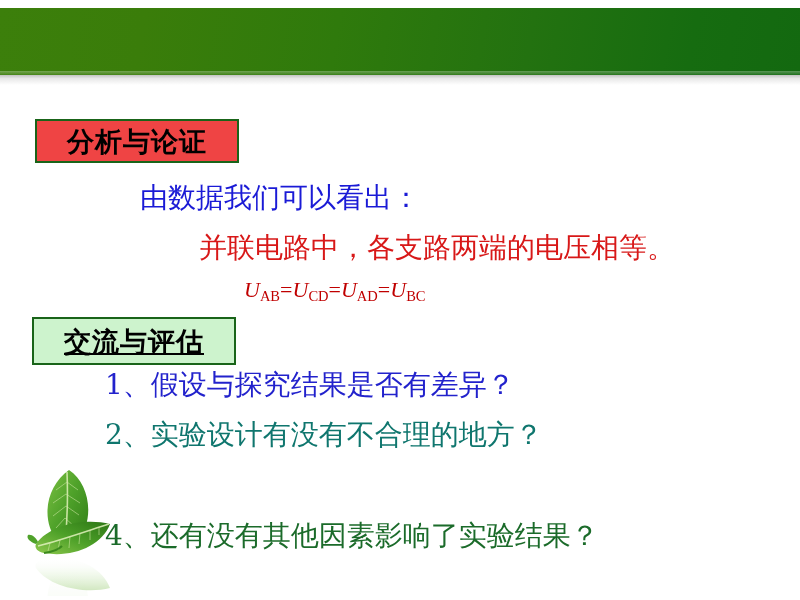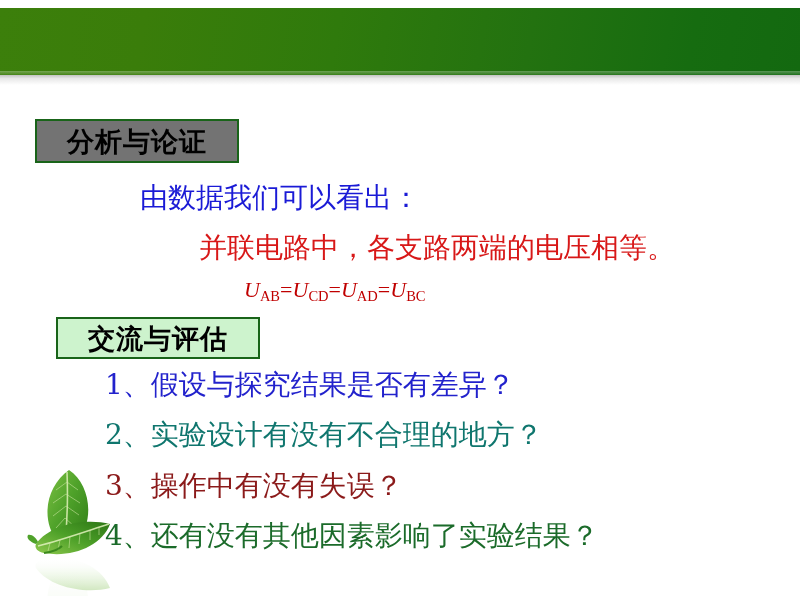--- a/index.html
+++ b/index.html
@@ -78,24 +78,25 @@
     line-height: 1;
     padding: 0 12px;
   }
   #box-analysis {
     left: 35px;
     top: 119px;
     width: 204px;
     height: 44px;
   }
   #box-discussion {
-    left: 56px;
+    left: 32px;
     top: 317px;
     width: 204px;
-    height: 42px;
+    height: 48px;
+    text-decoration: underline;
   }
 
   
   .cn-text {
     position: absolute;
     white-space: nowrap;
     font-family: "DejaVu Serif", "Liberation Serif", serif;
     line-height: 1;
     margin-left: 36px;
   }
@@ -163,39 +164,38 @@
 </style>
 </head>
 <body>
 
 <div class="slide">
 
   <div class="header-banner"></div>
   <div class="header-shadow-inner"></div>
   <div class="header-shadow"></div>
 
-  <div class="label-box" id="box-analysis" style="background: #737373; border-color: rgb(25, 100, 25);">
+  <div class="label-box" id="box-analysis" style="background: #ef4444; border-color: rgb(25, 100, 25);">
     <span>分析与论证</span>
   </div>
 
   <div class="cn-text" id="line-observed" style="color: rgb(26, 26, 214);">由数据我们可以看出：</div>
 
   <div class="cn-text" id="line-conclusion" style="color: rgb(216, 24, 24);">并联电路中，各支路两端的电压相等。</div>
 
   <div id="formula" style="color: rgb(192, 0, 0);">
     <span class="u">U</span><sub>AB</sub><span class="eq">=</span><span class="u">U</span><sub>CD</sub><span class="eq">=</span><span class="u">U</span><sub>AD</sub><span class="eq">=</span><span class="u">U</span><sub>BC</sub>
   </div>
 
   <div class="label-box" id="box-discussion" style="background: rgb(205, 243, 205); border-color: rgb(25, 100, 25);">
     <span>交流与评估</span>
   </div>
 
   <div class="q-item" id="q1" style="color: rgb(34, 34, 204);">1、假设与探究结果是否有差异？</div>
   <div class="q-item" id="q2" style="color: #0f766e;">2、实验设计有没有不合理的地方？</div>
-  <div class="q-item" id="q3" style="color: rgb(139, 26, 26);">3、操作中有没有失误？</div>
   <div class="q-item" id="q4" style="color: rgb(27, 107, 42);">4、还有没有其他因素影响了实验结果？</div>
 
   <div id="leaf-art">
     <svg width="122" height="138" viewBox="0 0 122 138" xmlns="http://www.w3.org/2000/svg">
       <defs>
         <linearGradient id="lf1" x1="0" y1="0" x2="1" y2="1">
           <stop offset="0%" stop-color="#7cc043"></stop>
           <stop offset="45%" stop-color="#4fa22a"></stop>
           <stop offset="100%" stop-color="#2e7a16"></stop>
         </linearGradient>

